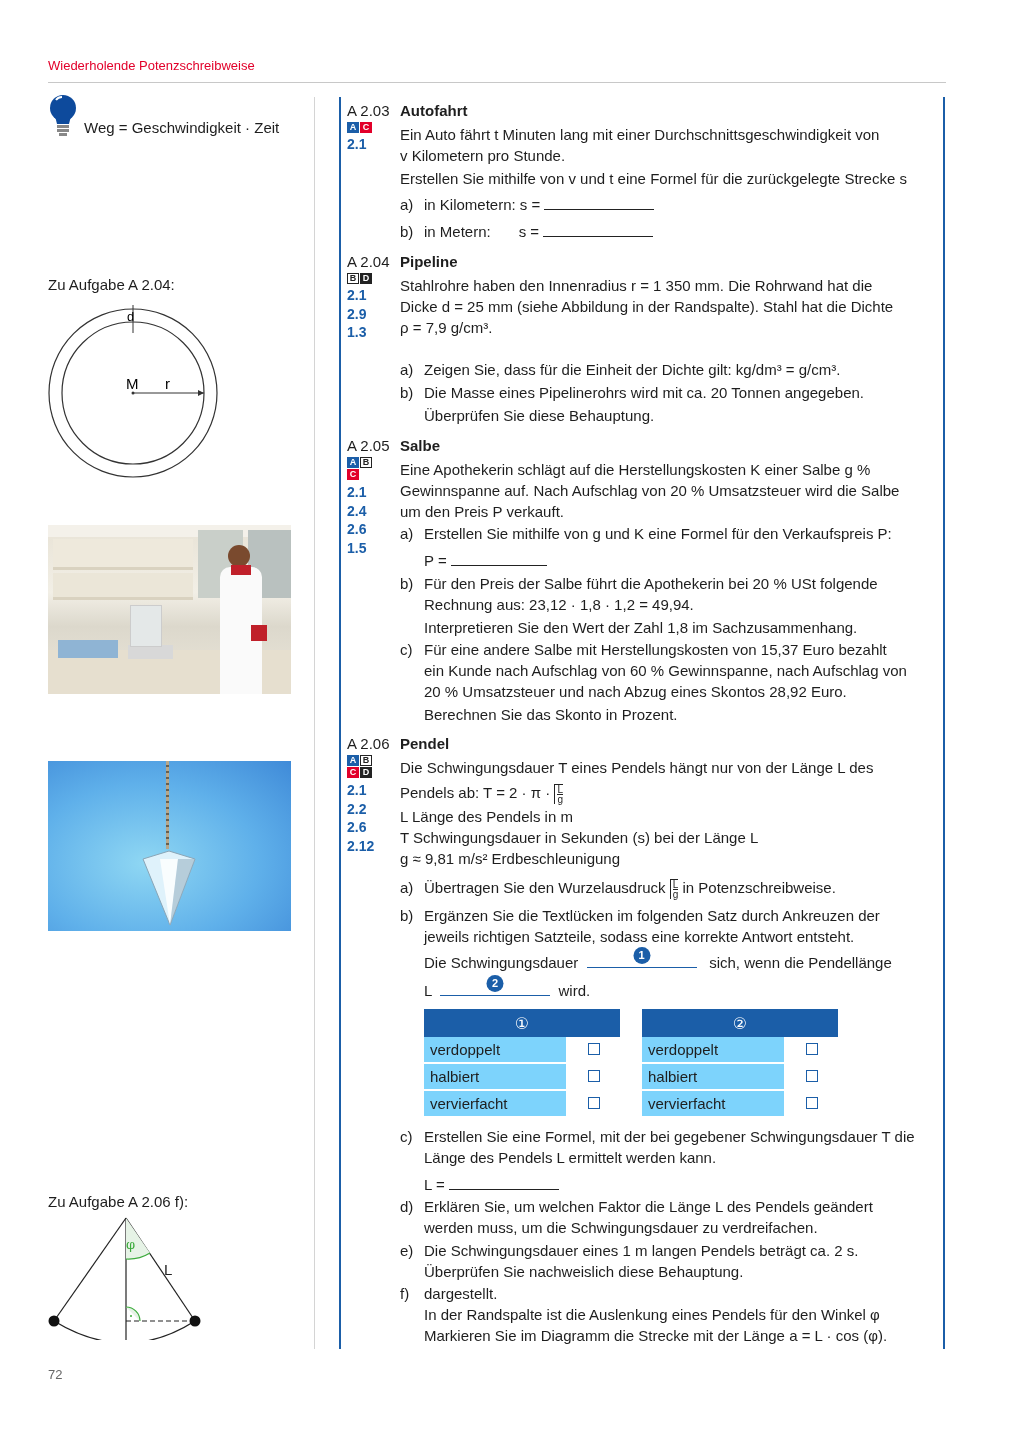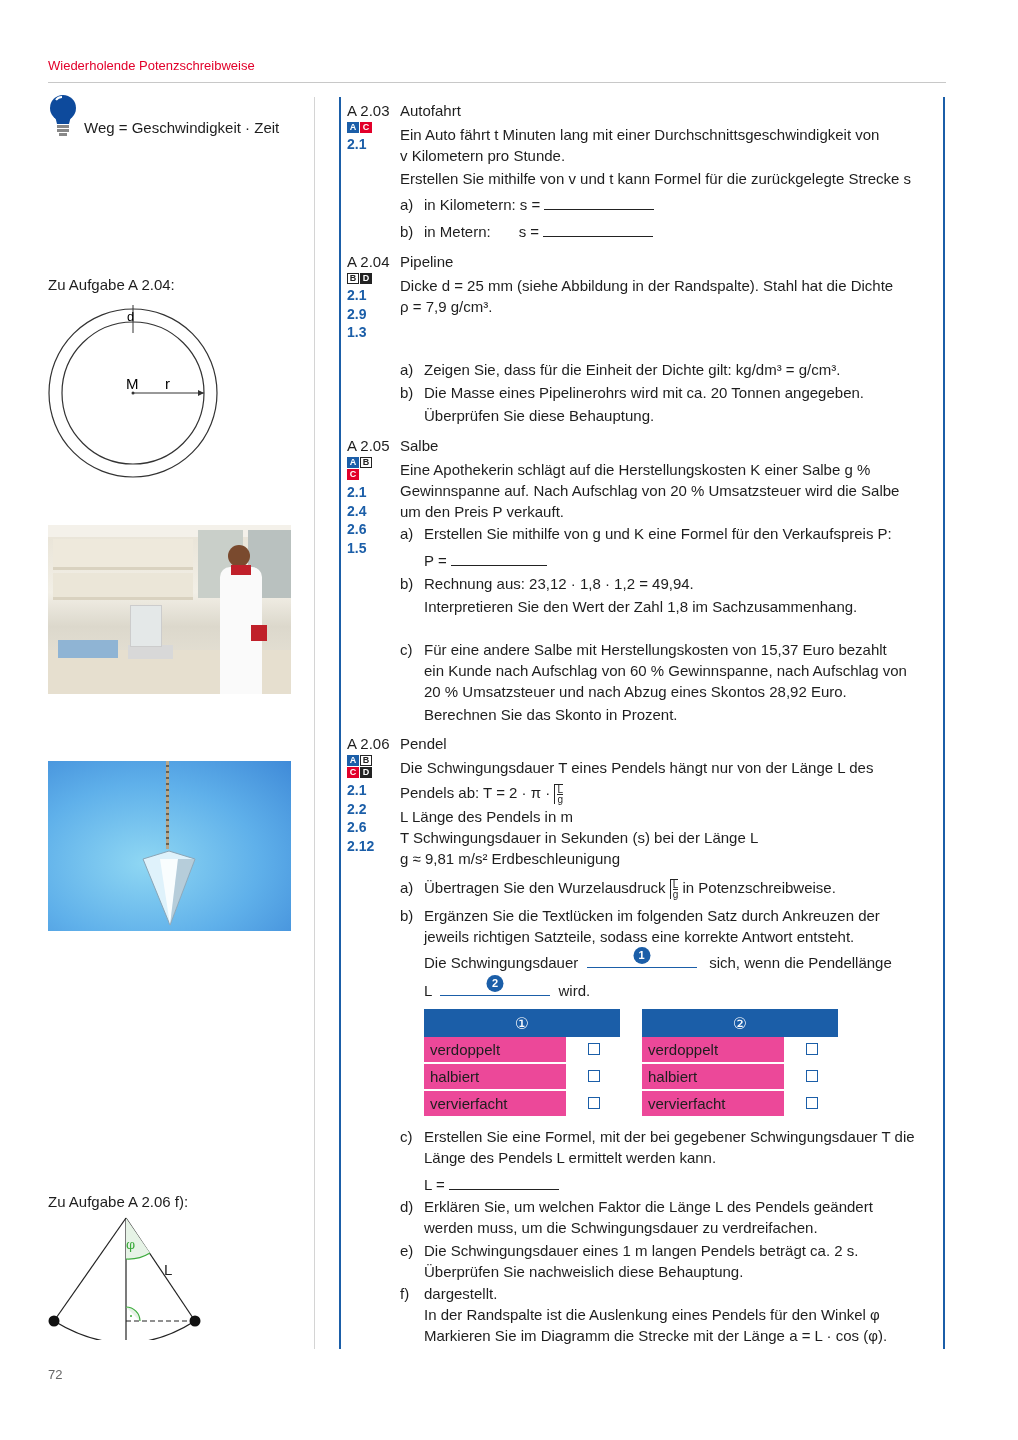--- a/index.html
+++ b/index.html
@@ -17,42 +17,42 @@
 
   .margin-label { font-size:15px; }
 
   .photo { overflow:hidden; }
   .pharmacy { left:48px; top:525px; width:243px; height:169px;
      background:linear-gradient(180deg,#e8e3d6 0%,#f2efe6 40%,#dcd8cc 60%,#ece7da 100%); }
   .pendulum-photo { left:48px; top:761px; width:243px; height:170px;
      background:radial-gradient(ellipse at 40% 60%, #8fd7f3 0%, #5fb0ea 55%, #3f8ad8 100%); }
 
   .task-num { position:absolute; left:347px; font-size:15px; }
-  .task-title { position:absolute; left:400px; font-size:15px; font-weight:normal; }
+  .task-title { position:absolute; left:400px; font-size:15px; font-weight:bold; }
   .badges { position:absolute; left:347px; display:flex; flex-wrap:wrap; width:28px; gap:1px; }
   .badge { width:12px; height:11px; font-size:9px; font-weight:bold; line-height:11px; text-align:center; box-sizing:border-box; }
   .badge.A { background:#1b5ea8; color:#fff; }
   .badge.C { background:#e2002a; color:#fff; }
   .badge.B { background:#fff; color:#222; border:1px solid #222; line-height:9px; }
   .badge.D { background:#222; color:#fff; }
   .codes { position:absolute; left:347px; font-size:14px; font-weight:bold; color:#1b5ea8; line-height:18.5px; }
   .body-text { position:absolute; left:400px; width:540px; font-size:15px; line-height:21px; }
   .item { position:absolute; left:400px; width:540px; font-size:15px; line-height:21px; display:flex; }
   .item .lbl { width:24px; flex:none; }
   .item .txt { flex:1; }
   .blank { display:inline-block; width:110px; border-bottom:1px solid #222; height:14px; vertical-align:baseline; }
   .blank.blue { border-bottom-color:#1b5ea8; position:relative; }
   .circ-num { position:absolute; left:50%; top:-6px; transform:translateX(-50%); width:17px; height:17px; border-radius:50%;
               background:#1b5ea8; color:#fff; font-size:11px; font-weight:bold; text-align:center; line-height:17px; }
   .frac { display:inline-flex; flex-direction:column; font-size:10px; line-height:9px; vertical-align:middle; text-align:center; border-left:1px solid #222; padding-left:2px; border-top:1px solid #222; }
   .frac span:first-child { border-bottom:1px solid #222; }
 
   .choice-table { position:absolute; width:196px; border-collapse:collapse; font-size:15px; }
   .choice-table th { background:#1b5ea8; color:#fff; height:26px; font-weight:normal; font-size:16px; }
-  .choice-table td { height:25px; background:#ec4899; border-bottom:2px solid #fff; padding:0 6px; }
+  .choice-table td { height:25px; background:#7dd3fc; border-bottom:2px solid #fff; padding:0 6px; }
   .choice-table td.cb { width:40px; background:#fff; text-align:center; border-left:2px solid #fff; }
   .checkbox { display:inline-block; width:10px; height:10px; border:1.5px solid #1b5ea8; }
 
   .page-num { left:48px; top:1367px; font-size:13px; color:#666; }
 </style>
 </head>
 <body>
 
 <div class="abs running-head">Wiederholende Potenzschreibweise</div>
 <div class="abs head-rule"></div>
@@ -135,21 +135,21 @@
   <div class="badges" style="top:122px;">
     <span class="badge A">A</span>
     <span class="badge C">C</span>
   </div>
   <div class="codes" style="top:135px;">
     <div>2.1</div>
   </div>
   <div class="body-text" style="top:124px;">
     <div>Ein Auto fährt t Minuten lang mit einer Durchschnittsgeschwindigkeit von</div>
     <div>v Kilometern pro Stunde.</div>
-    <div style="margin-top:2px;white-space:nowrap;">Erstellen Sie mithilfe von v und t kann Formel für die zurückgelegte Strecke s</div>
+    <div style="margin-top:2px;white-space:nowrap;">Erstellen Sie mithilfe von v und t eine Formel für die zurückgelegte Strecke s</div>
   </div>
   <div class="item" style="top:194px;">
     <span class="lbl">a)</span>
     <span class="txt"><span>in Kilometern: s =</span> <span class="blank"></span></span>
   </div>
   <div class="item" style="top:221px;">
     <span class="lbl">b)</span>
     <span class="txt"><span>in Metern:</span><span style="display:inline-block;width:28px;"></span><span>s =</span> <span class="blank"></span></span>
   </div>
 </div>
@@ -160,20 +160,21 @@
   <div class="badges" style="top:273px;">
     <span class="badge B">B</span>
     <span class="badge D">D</span>
   </div>
   <div class="codes" style="top:286px;">
     <div>2.1</div>
     <div>2.9</div>
     <div>1.3</div>
   </div>
   <div class="body-text" style="top:275px;">
+    <div>Stahlrohre haben den Innenradius r = 1 350 mm. Die Rohrwand hat die</div>
     <div>Dicke d = 25 mm (siehe Abbildung in der Randspalte). Stahl hat die Dichte</div>
     <div>ρ = 7,9 g/cm³.</div>
   </div>
   <div class="item" style="top:359px;">
     <span class="lbl">a)</span>
     <span class="txt">Zeigen Sie, dass für die Einheit der Dichte gilt:  kg/dm³ = g/cm³.</span>
   </div>
   <div class="item" style="top:382px;">
     <span class="lbl">b)</span>
     <span class="txt">
@@ -205,20 +206,21 @@
   <div class="item" style="top:523px;">
     <span class="lbl">a)</span>
     <span class="txt">
         <div>Erstellen Sie mithilfe von g und K eine Formel für den Verkaufspreis P:</div>
         <div style="margin-top:6px;"><span>P =</span> <span class="blank" style="width:96px;"></span></div>
       </span>
   </div>
   <div class="item" style="top:573px;">
     <span class="lbl">b)</span>
     <span class="txt">
+        <div>Für den Preis der Salbe führt die Apothekerin bei 20 % USt folgende</div>
         <div>Rechnung aus:  23,12 · 1,8 · 1,2 = 49,94.</div>
         <div style="margin-top:2px;">Interpretieren Sie den Wert der Zahl 1,8 im Sachzusammenhang.</div>
       </span>
   </div>
   <div class="item" style="top:639px;">
     <span class="lbl">c)</span>
     <span class="txt">
         <div>Für eine andere Salbe mit Herstellungskosten von 15,37 Euro bezahlt</div>
         <div>ein Kunde nach Aufschlag von 60 % Gewinnspanne, nach Aufschlag von</div>
         <div>20 % Umsatzsteuer und nach Abzug eines Skontos 28,92 Euro.</div>

